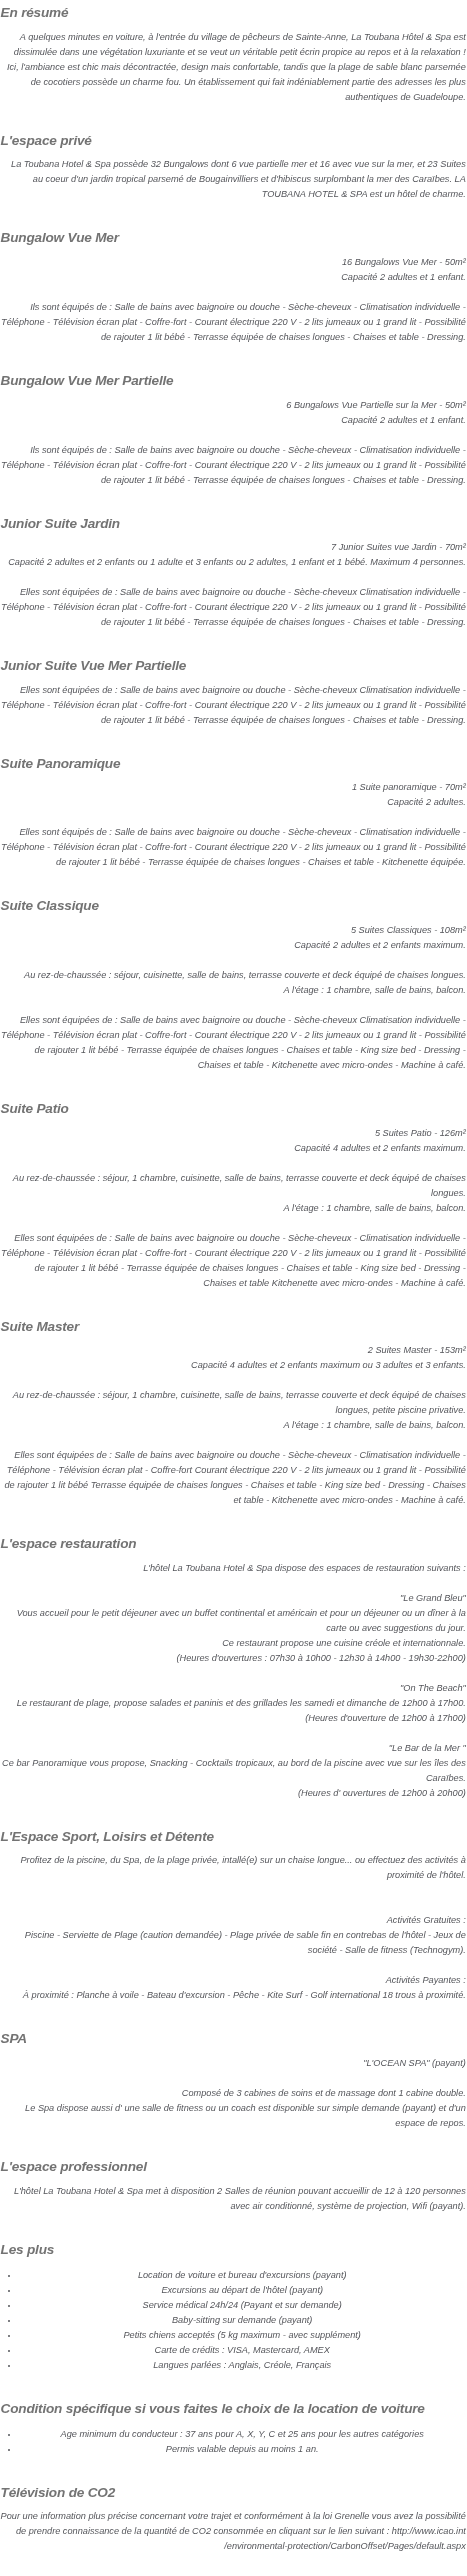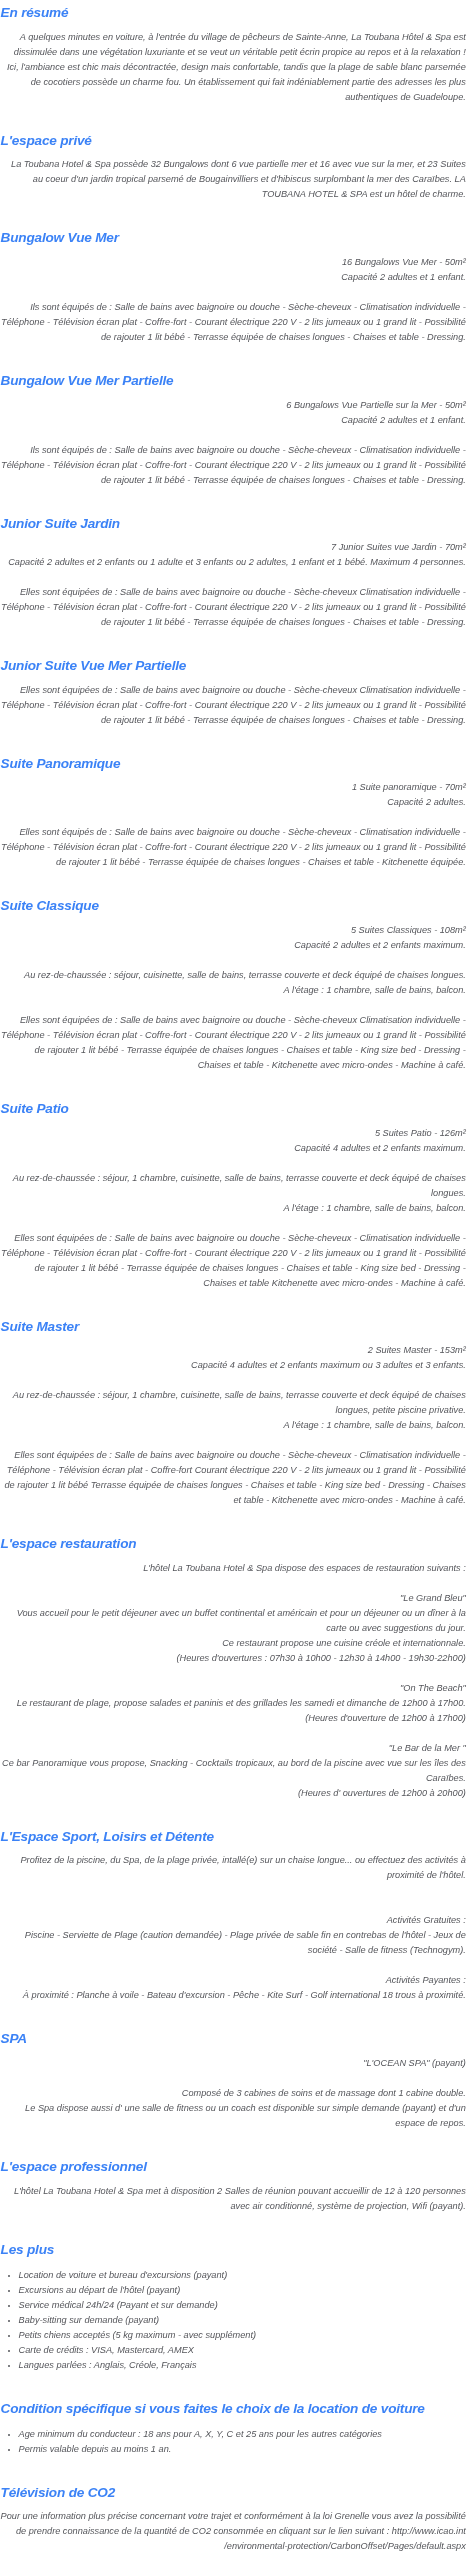--- a/index.html
+++ b/index.html
@@ -12,21 +12,21 @@
     width: 467px;
     font-family: "Liberation Sans", sans-serif;
     font-style: italic;
     color: #55565b;
     -webkit-font-smoothing: antialiased;
   }
   main[data-name="document-body"] {
     padding: 3.1px 1.2px 22px 0.6px;
   }
   h2 {
-    color: #3b82f6;
+    color: #737373;
     font-size: 13.6px;
     line-height: 17px;
     font-weight: 700;
     font-style: italic;
     letter-spacing: -0.2px;
     margin: 27px 0 8.6px 0;
     white-space: nowrap;
   }
   section:first-of-type h2 {
     margin-top: 1.2px;
@@ -42,20 +42,21 @@
   }
   ul {
     margin: 10px 0 15px 0;
     padding: 0 0 0 18px;
     list-style: disc;
   }
   li {
     font-size: 9.2px;
     line-height: 15px;
     color: #55565b;
+    text-align: center;
   }
   li::marker {
     color: #55565b;
     font-size: 8px;
   }
 </style>
 </head>
 <body>
 
 <main data-name="document-body">
@@ -139,21 +140,21 @@
         <li data-name="list-item"><span data-name="list-item-text">Service médical 24h/24 (Payant et sur demande)</span></li>
         <li data-name="list-item"><span data-name="list-item-text">Baby-sitting sur demande (payant)</span></li>
         <li data-name="list-item"><span data-name="list-item-text">Petits chiens acceptés (5 kg maximum - avec supplément)</span></li>
         <li data-name="list-item"><span data-name="list-item-text">Carte de crédits : VISA, Mastercard, AMEX</span></li>
         <li data-name="list-item"><span data-name="list-item-text">Langues parlées : Anglais, Créole, Français</span></li>
       </ul>
     </section>
     <section data-name="section-condition-location-voiture">
       <h2 data-name="section-title">Condition spécifique si vous faites le choix de la location de voiture</h2>
       <ul data-name="bullet-list">
-        <li data-name="list-item"><span data-name="list-item-text">Age minimum du conducteur : 18 ans pour A, X, Y, C et 25 ans pour les autres catégories</span></li>
+        <li data-name="list-item"><span data-name="list-item-text">Age minimum du conducteur : 37 ans pour A, X, Y, C et 25 ans pour les autres catégories</span></li>
         <li data-name="list-item"><span data-name="list-item-text">Permis valable depuis au moins 1 an.</span></li>
       </ul>
     </section>
     <section data-name="section-emissions-co2">
       <h2 data-name="section-title">Télévision de CO2</h2>
       <p data-name="paragraph"><span data-name="paragraph-line">Pour une information plus précise concernant votre trajet et conformément à la loi Grenelle vous avez la possibilité de prendre connaissance de la quantité de CO2 consommée en cliquant sur le lien suivant : http://www.icao.int /environmental-protection/CarbonOffset/Pages/default.aspx</span></p>
     </section>
   </main>
 
 

